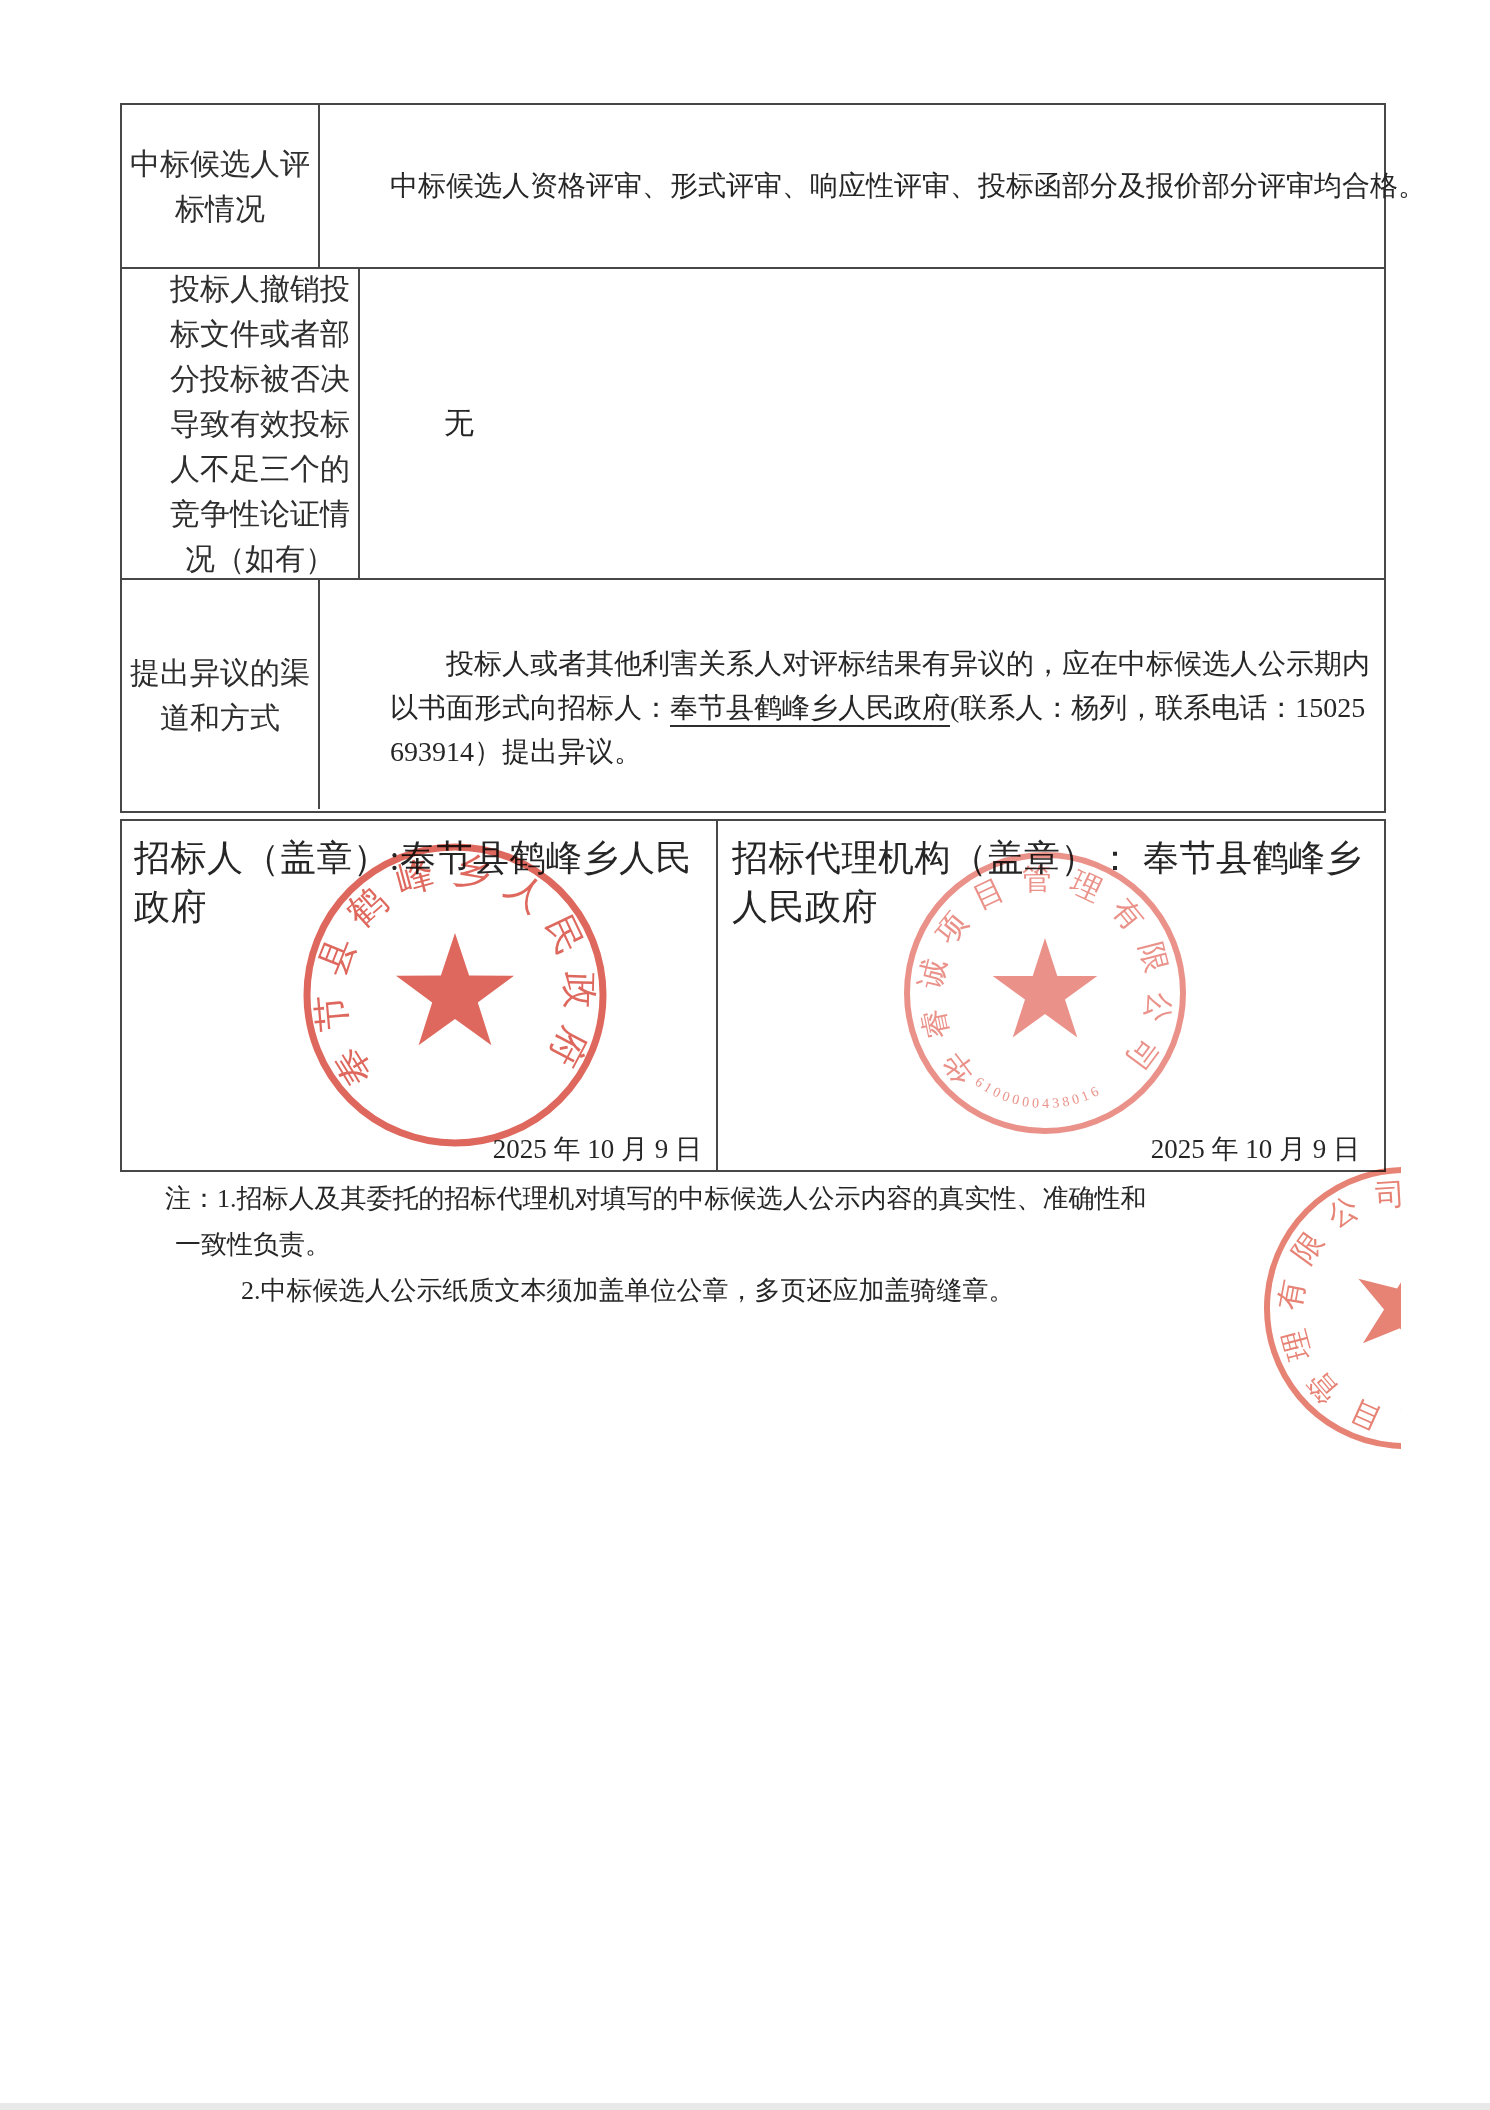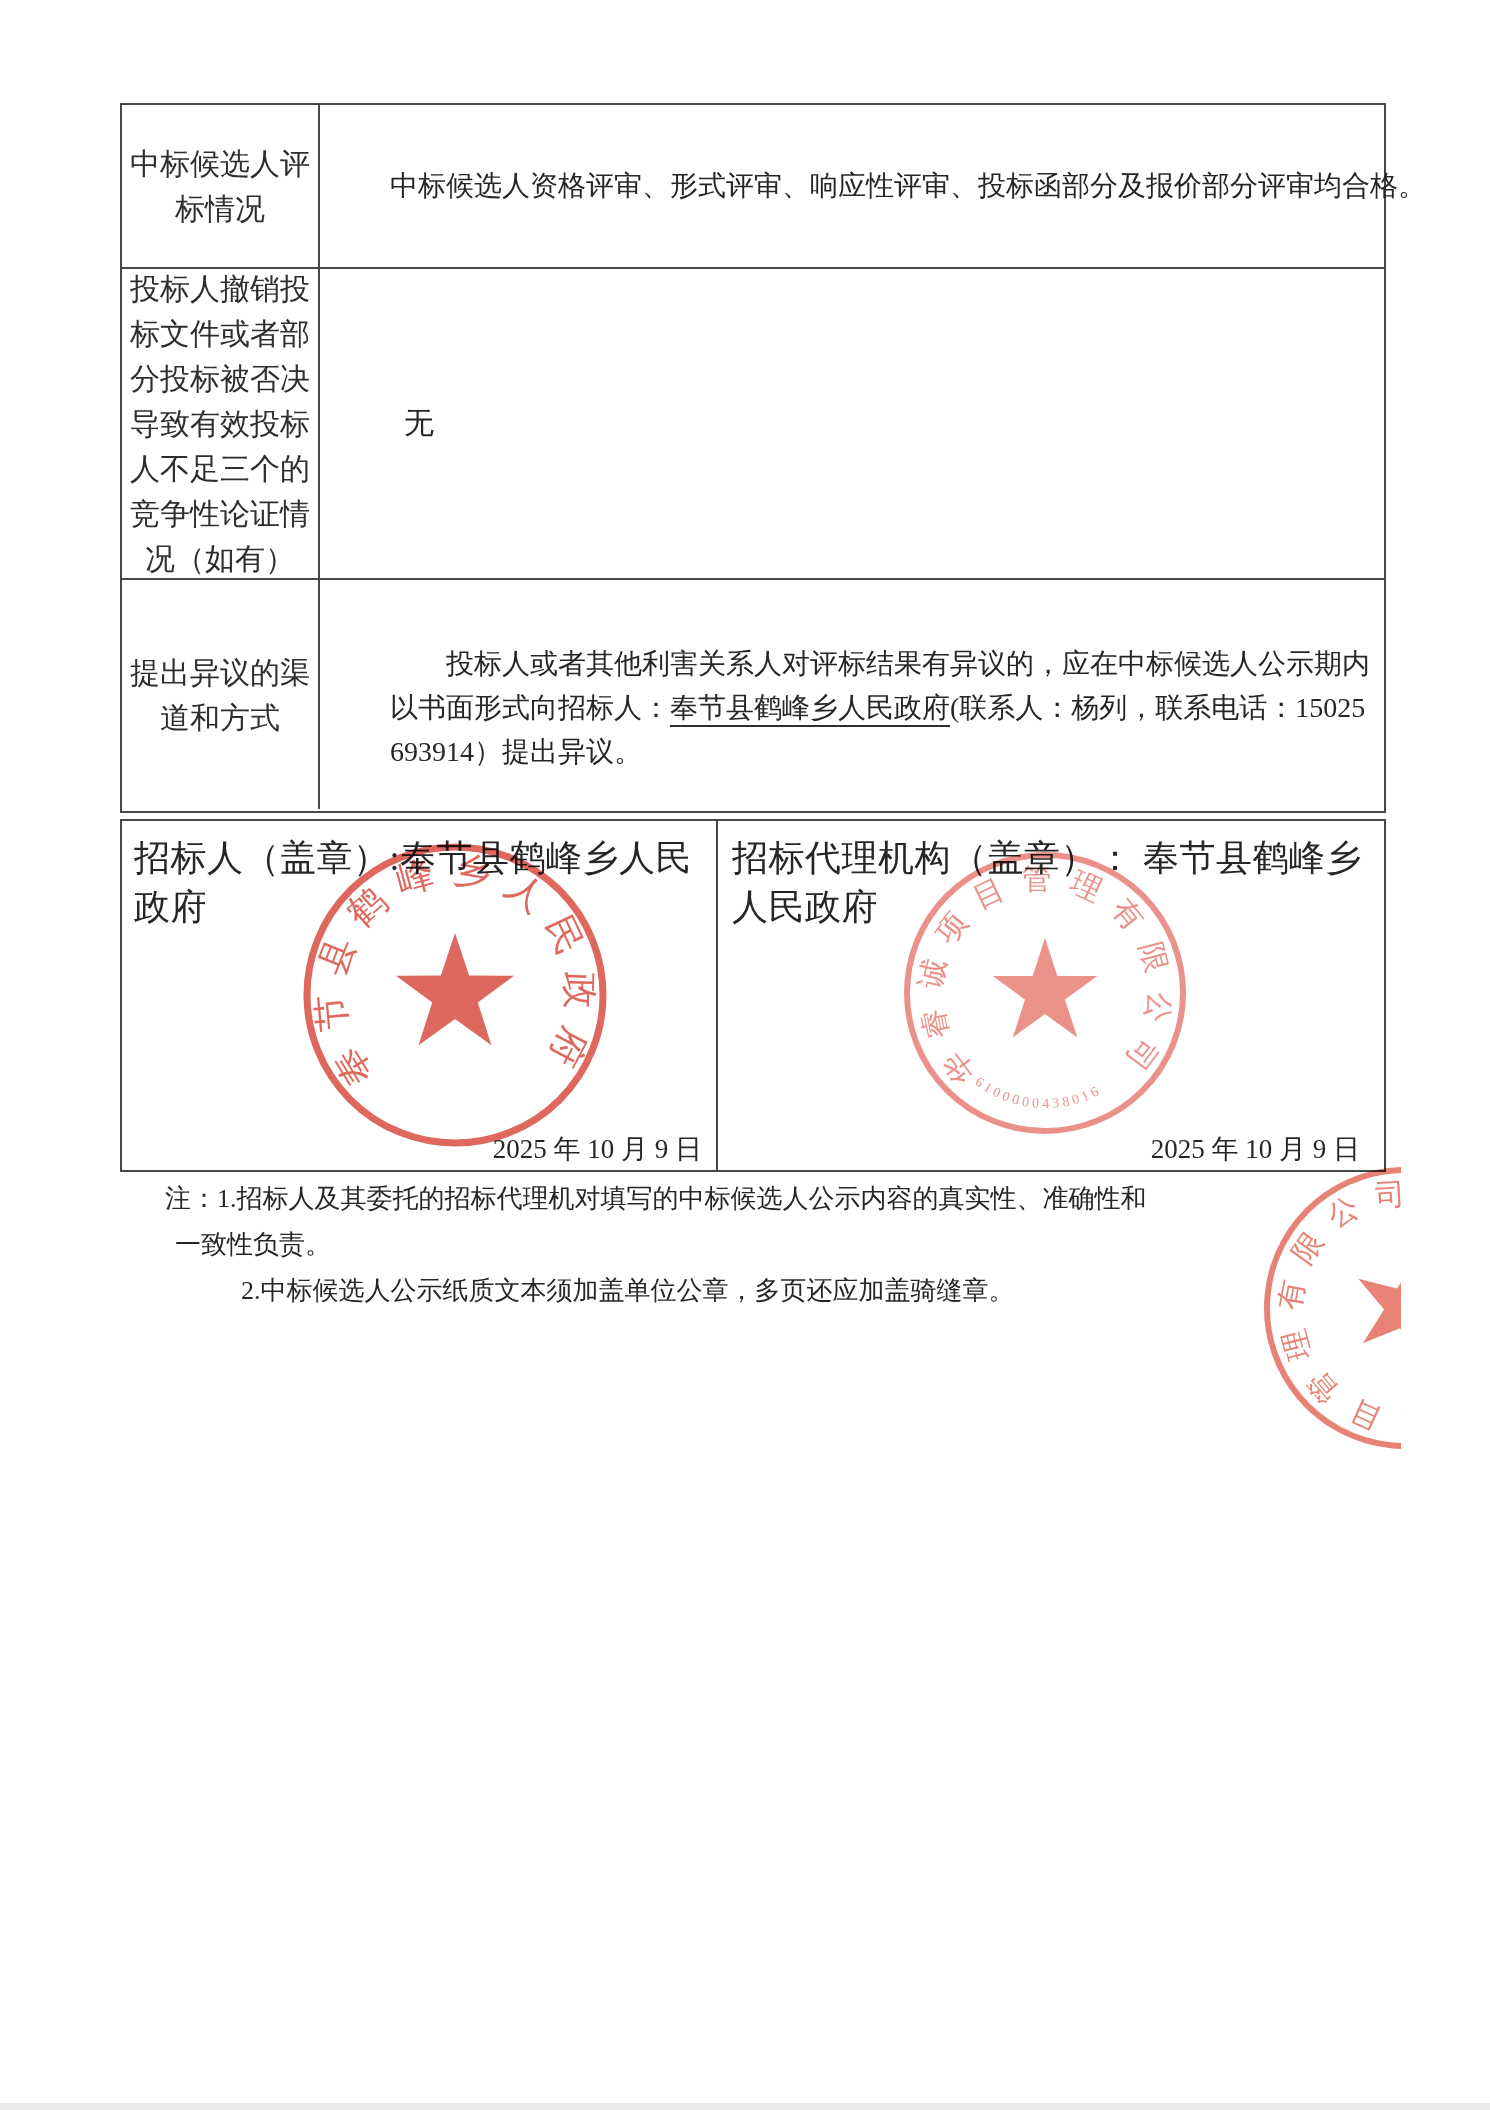--- a/index.html
+++ b/index.html
@@ -12,21 +12,21 @@
     overflow:hidden;
   }
   
   .tbl-upper{
     position:absolute;left:120px;top:103px;width:1266px;height:710px;
     border:2px solid #474747;box-sizing:border-box;
   }
   .trow{display:flex;box-sizing:border-box;gap:44px;}
   .trow + .trow{border-top:2px solid #474747;}
   .row1{height:162px;}
-  .row2{height:311px;}
+  .row2{height:311px;padding-left:40px;}
   .row3{height:231px;}
   .hcell{
     width:198px;flex:0 0 198px;border-right:2px solid #474747;box-sizing:border-box;
     display:flex;align-items:center;justify-content:center;
   }
   .hcell .htext{
     width:184px;text-align:center;font-size:30px;line-height:45px;color:#2e2e2e;
     word-break:break-all;
   }
   .ccell{flex:1 1 auto;box-sizing:border-box;position:relative;}

